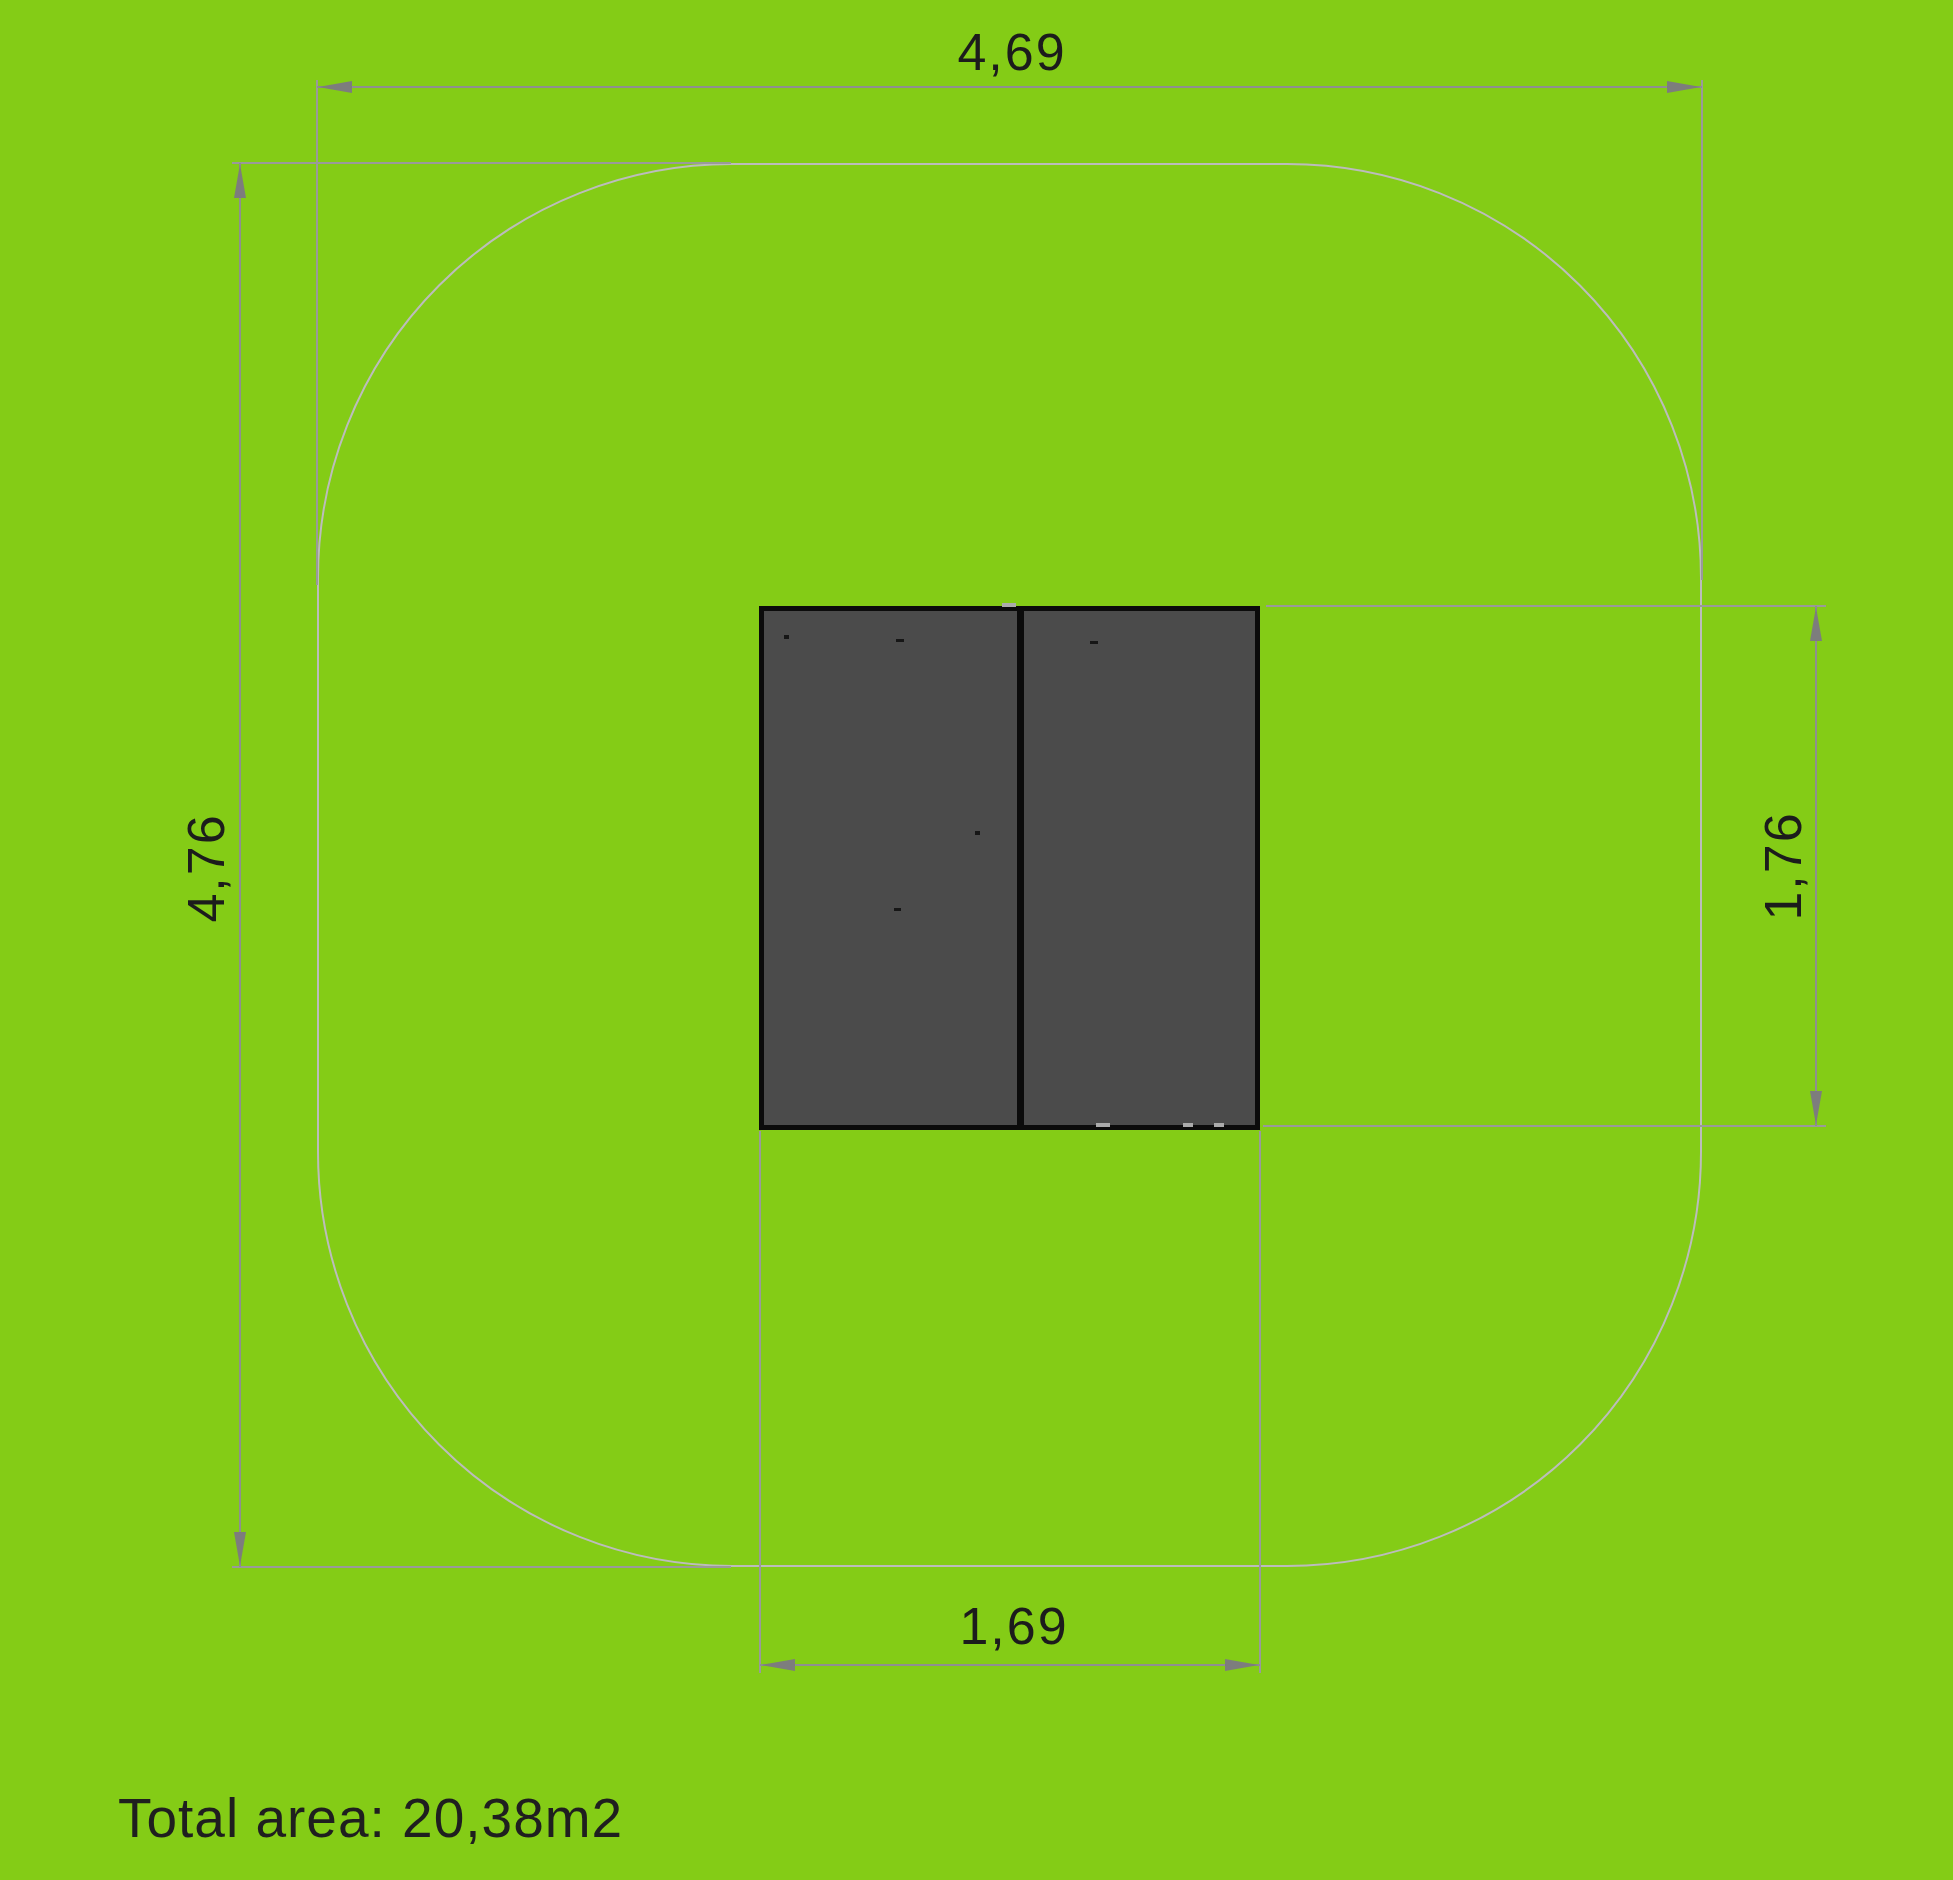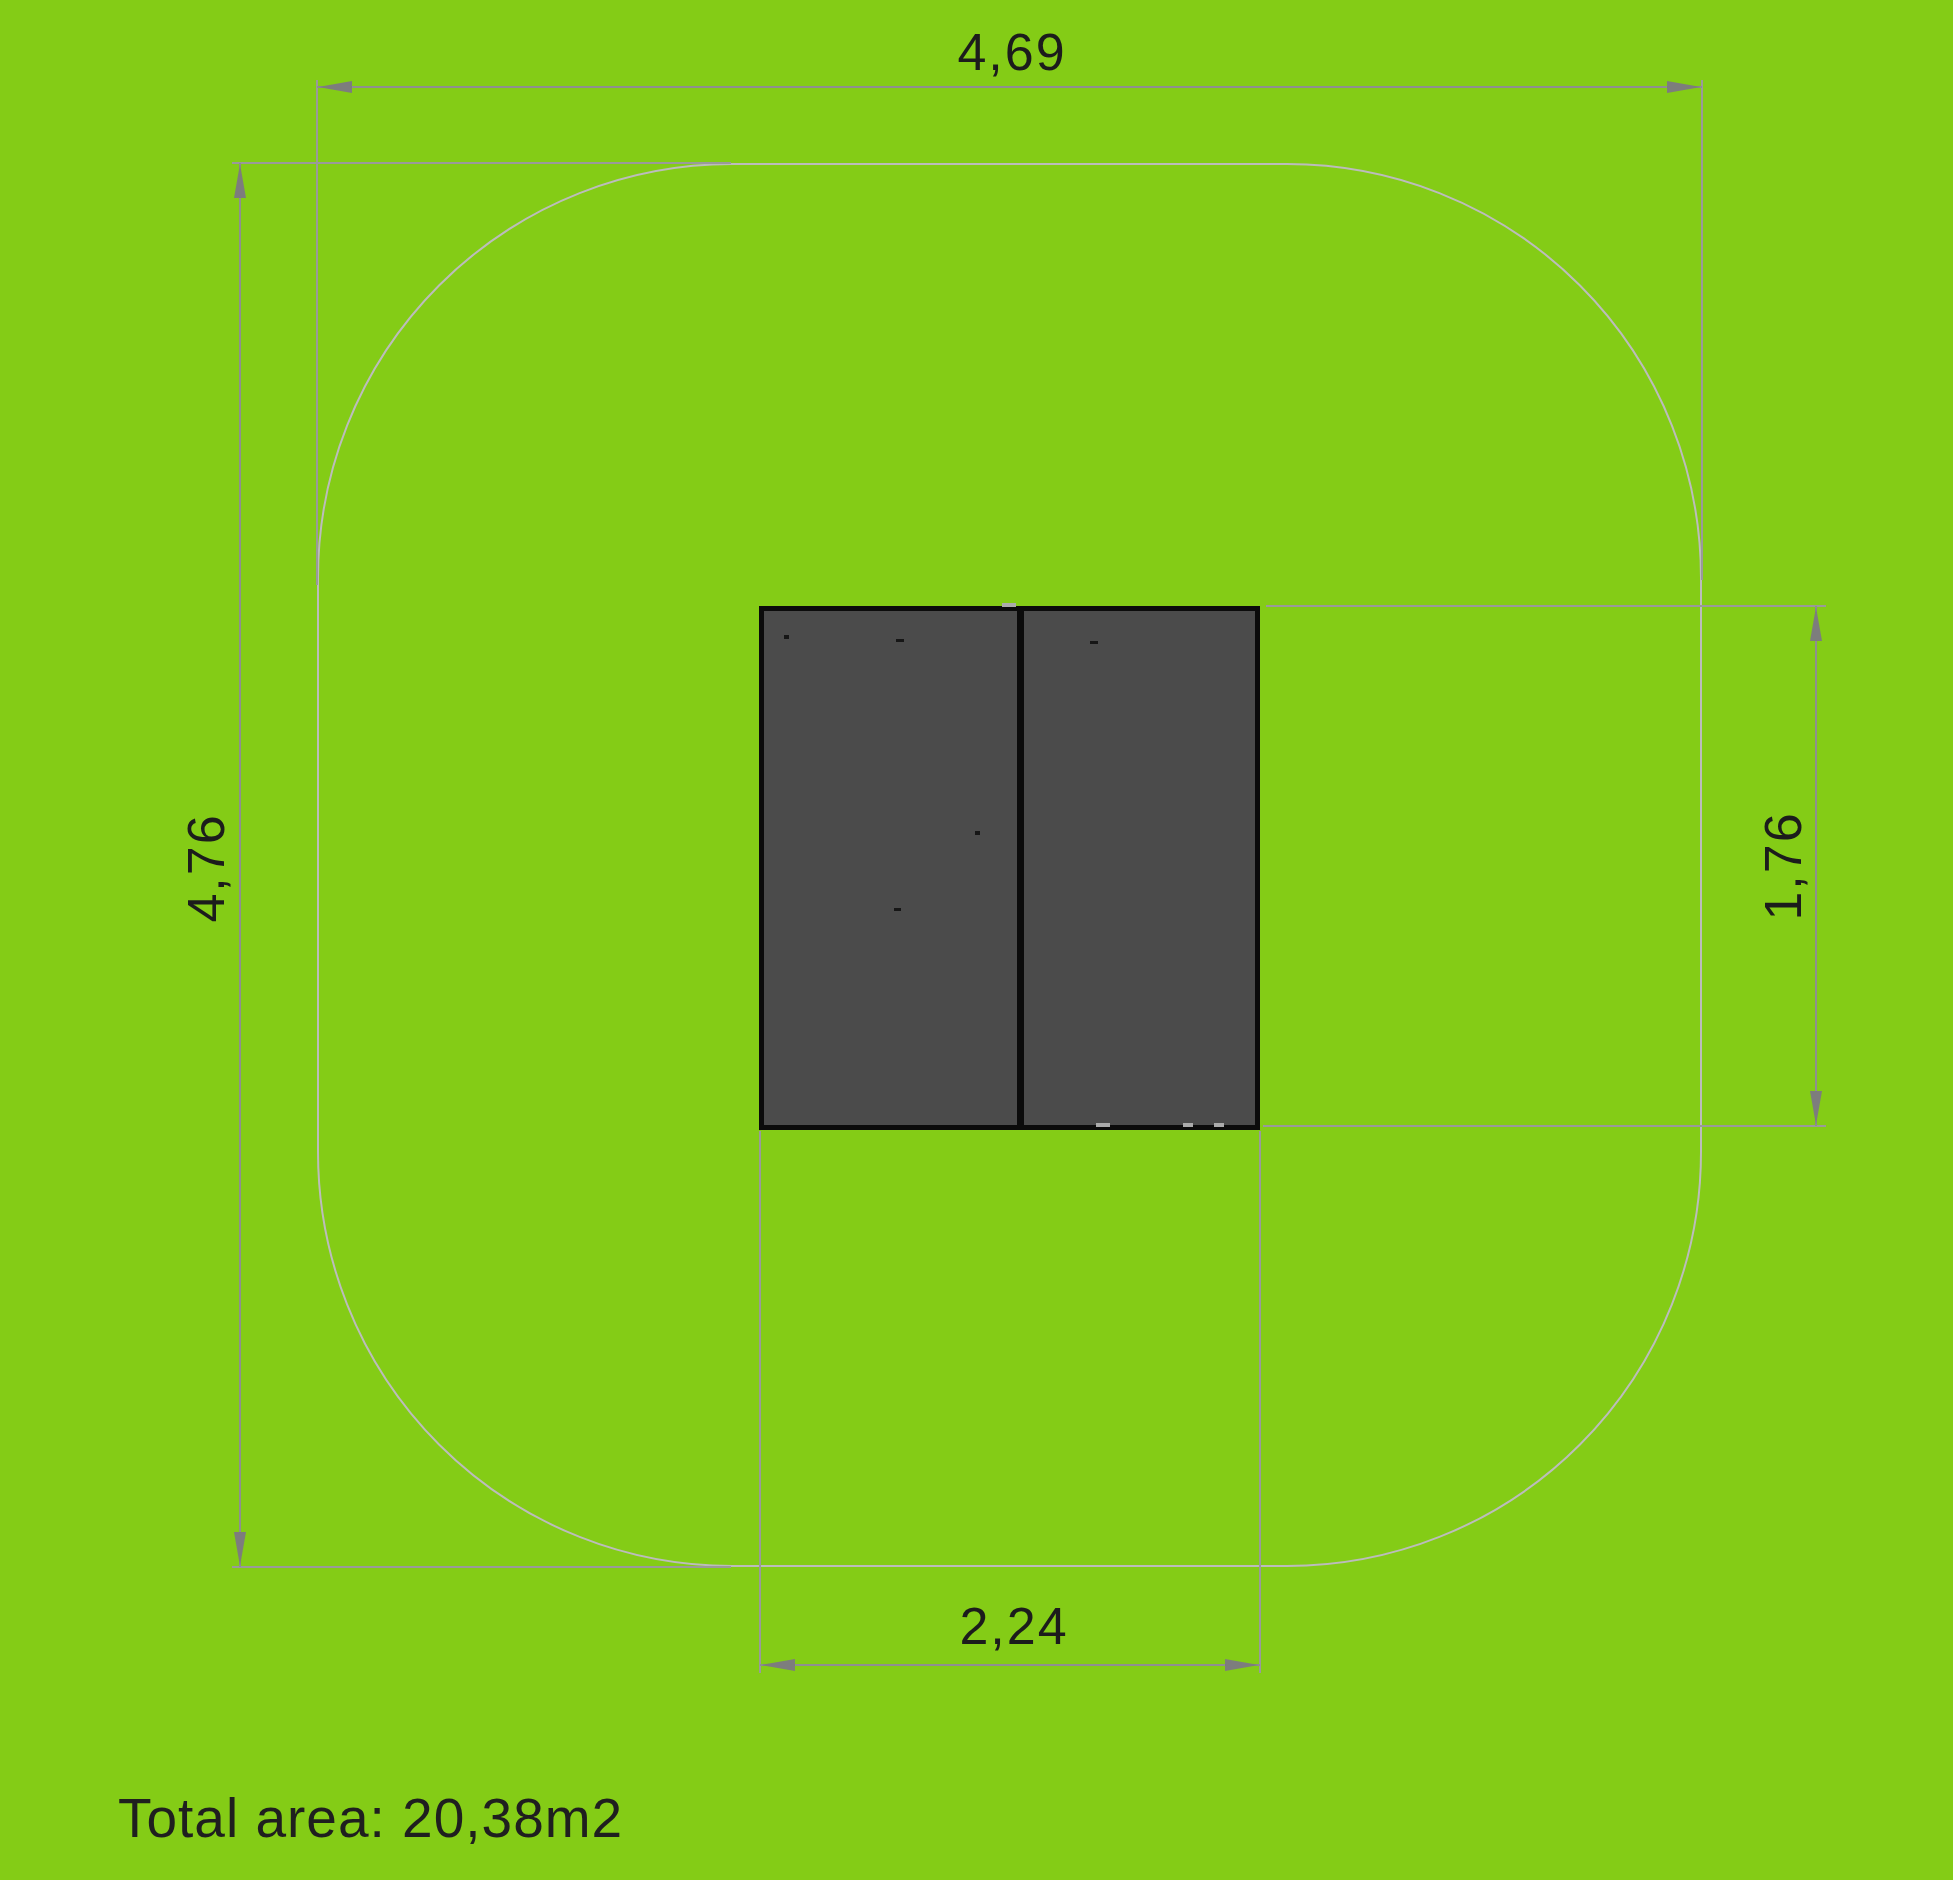--- a/index.html
+++ b/index.html
@@ -104,17 +104,17 @@
   <div class="line" style="left:1815px;top:606px;width:2px;height:520px;"></div>
   <div class="arr up" style="left:1810px;top:607px;"></div>
   <div class="arr down" style="left:1810px;top:1091px;"></div>
   <div class="dim-label vert" style="left:1783px;top:866px;">1,76</div>
 
   <div class="ext" style="left:759px;top:1131px;width:2px;height:542px;"></div>
   <div class="ext" style="left:1259px;top:1131px;width:2px;height:542px;"></div>
   <div class="line" style="left:760px;top:1664px;width:500px;height:2px;"></div>
   <div class="arr left" style="left:761px;top:1659px;"></div>
   <div class="arr right" style="left:1225px;top:1659px;"></div>
-  <div class="dim-label" style="left:1014px;top:1626px;">2,24</div>
+  <div class="dim-label" style="left:1014px;top:1626px;">1,69</div>
 
   <div class="footer-text">Total area: 20,38m2</div>
 
 </div>
 
 </body></html>

